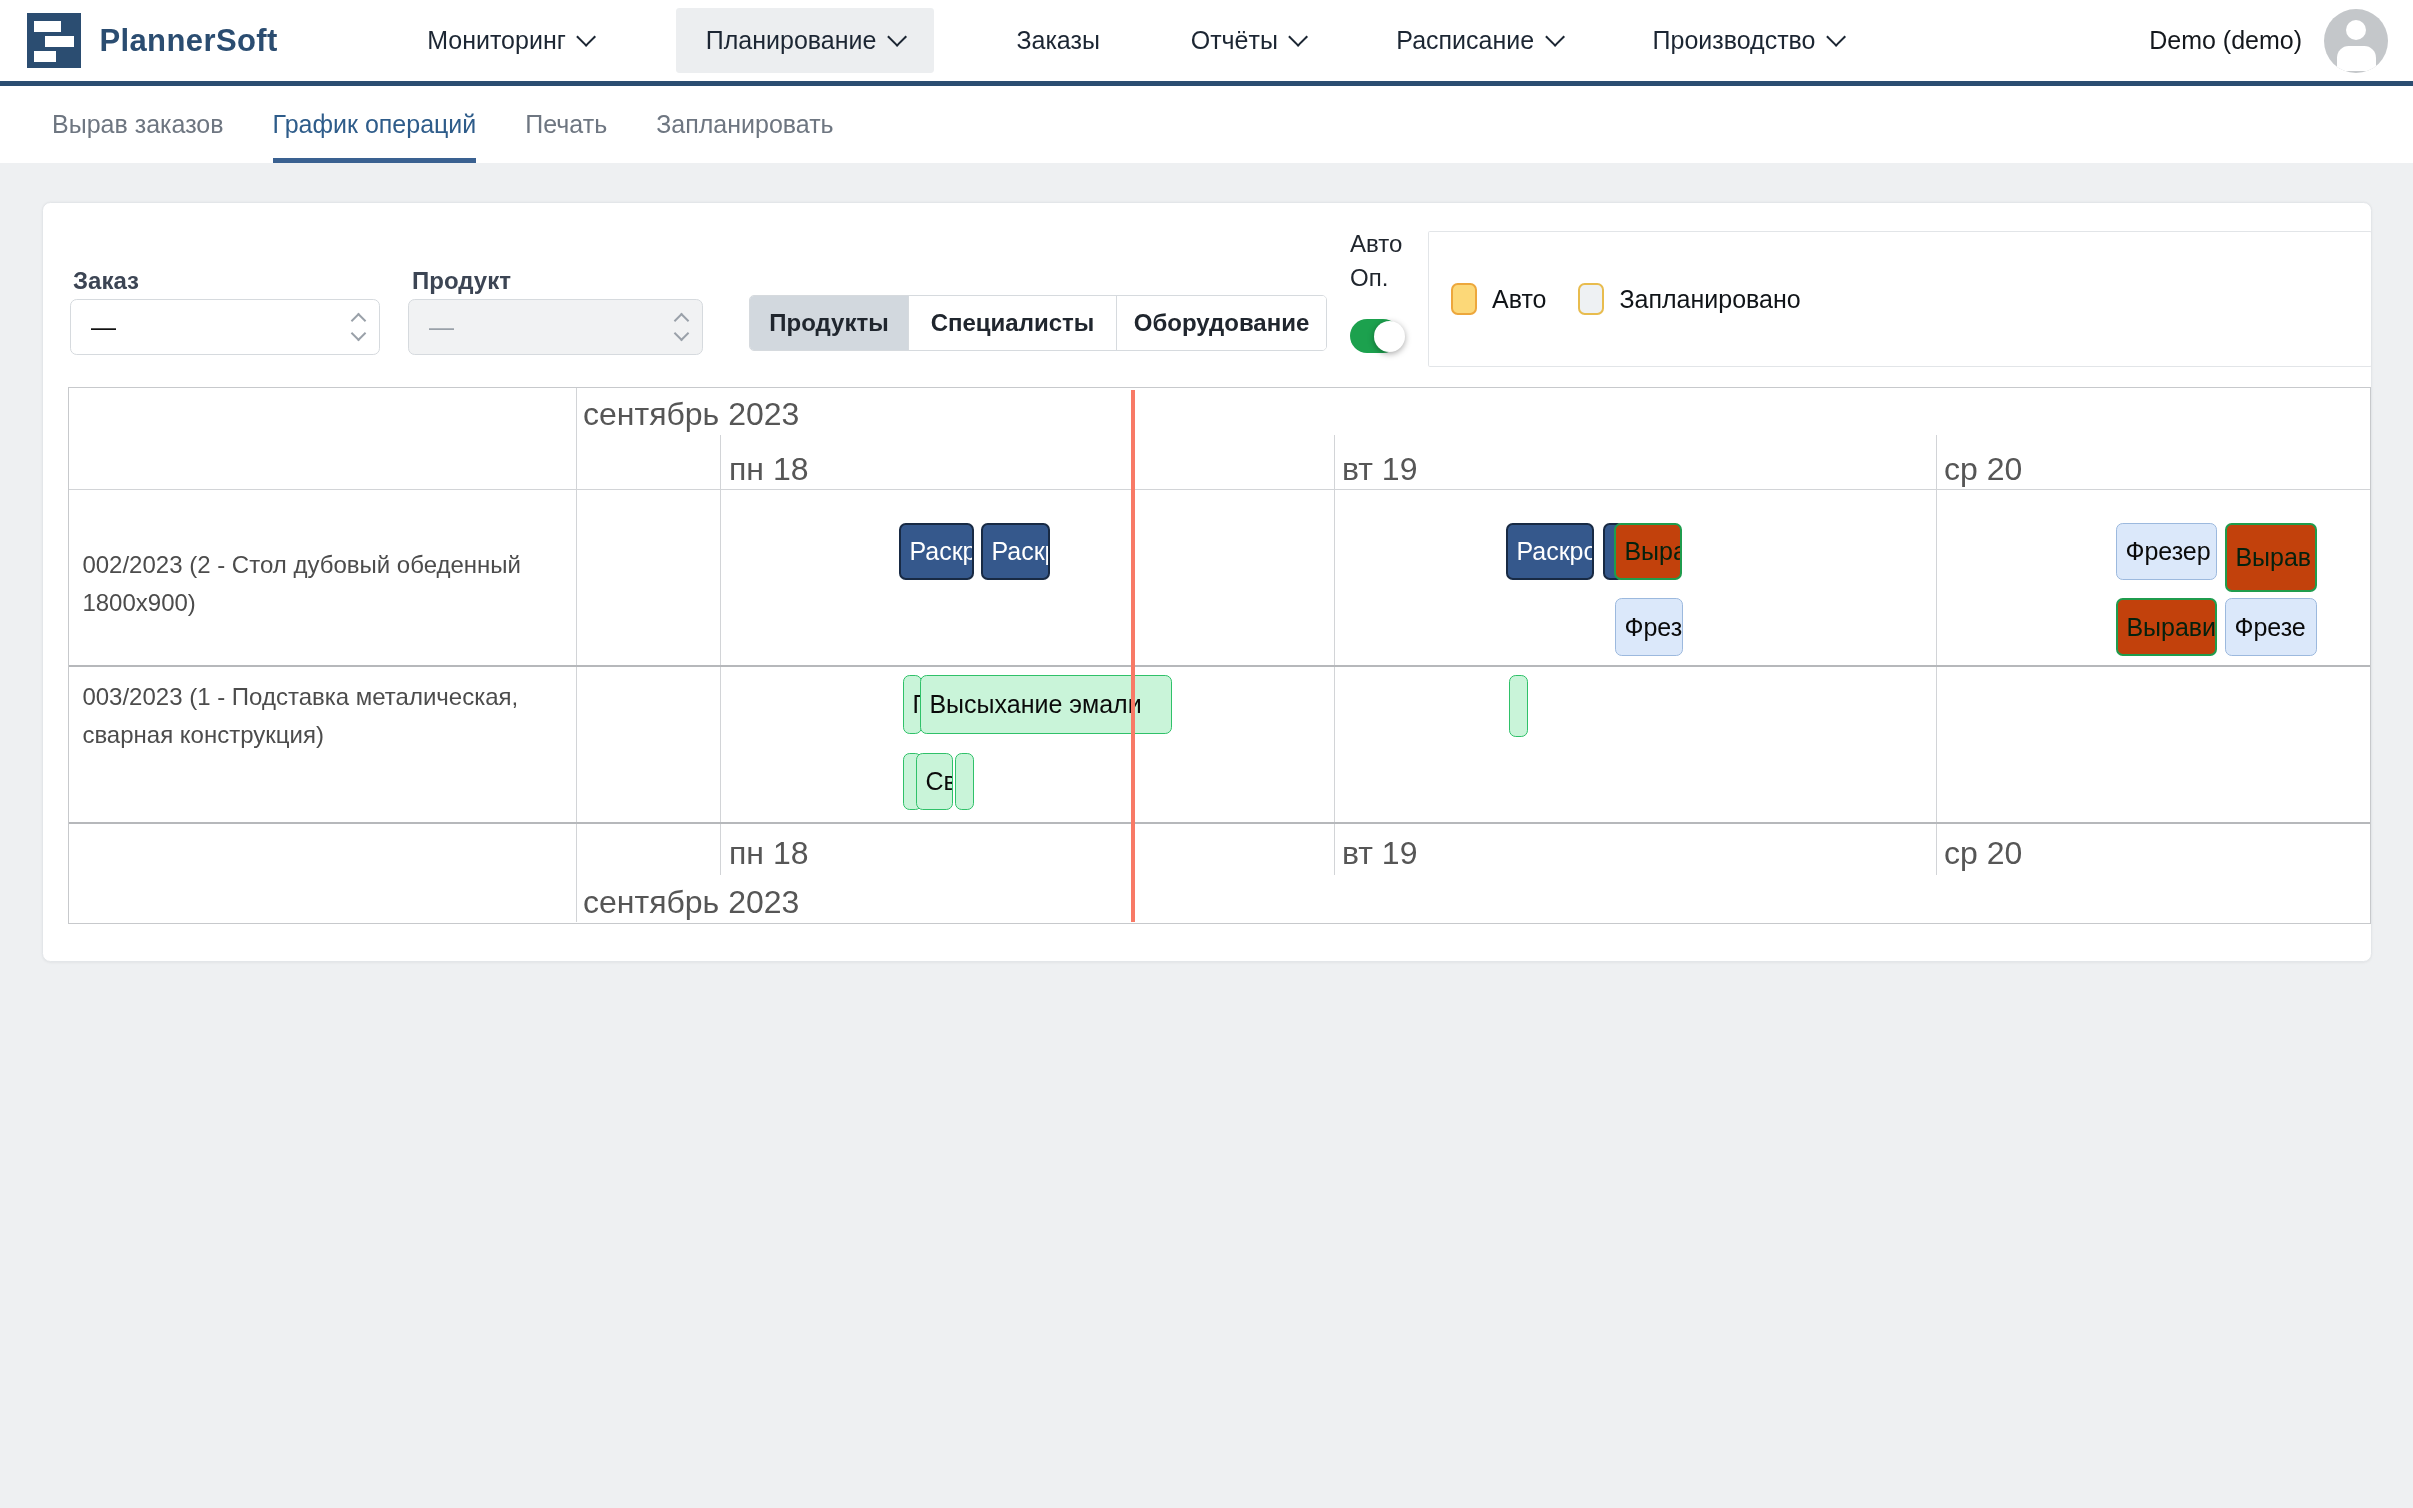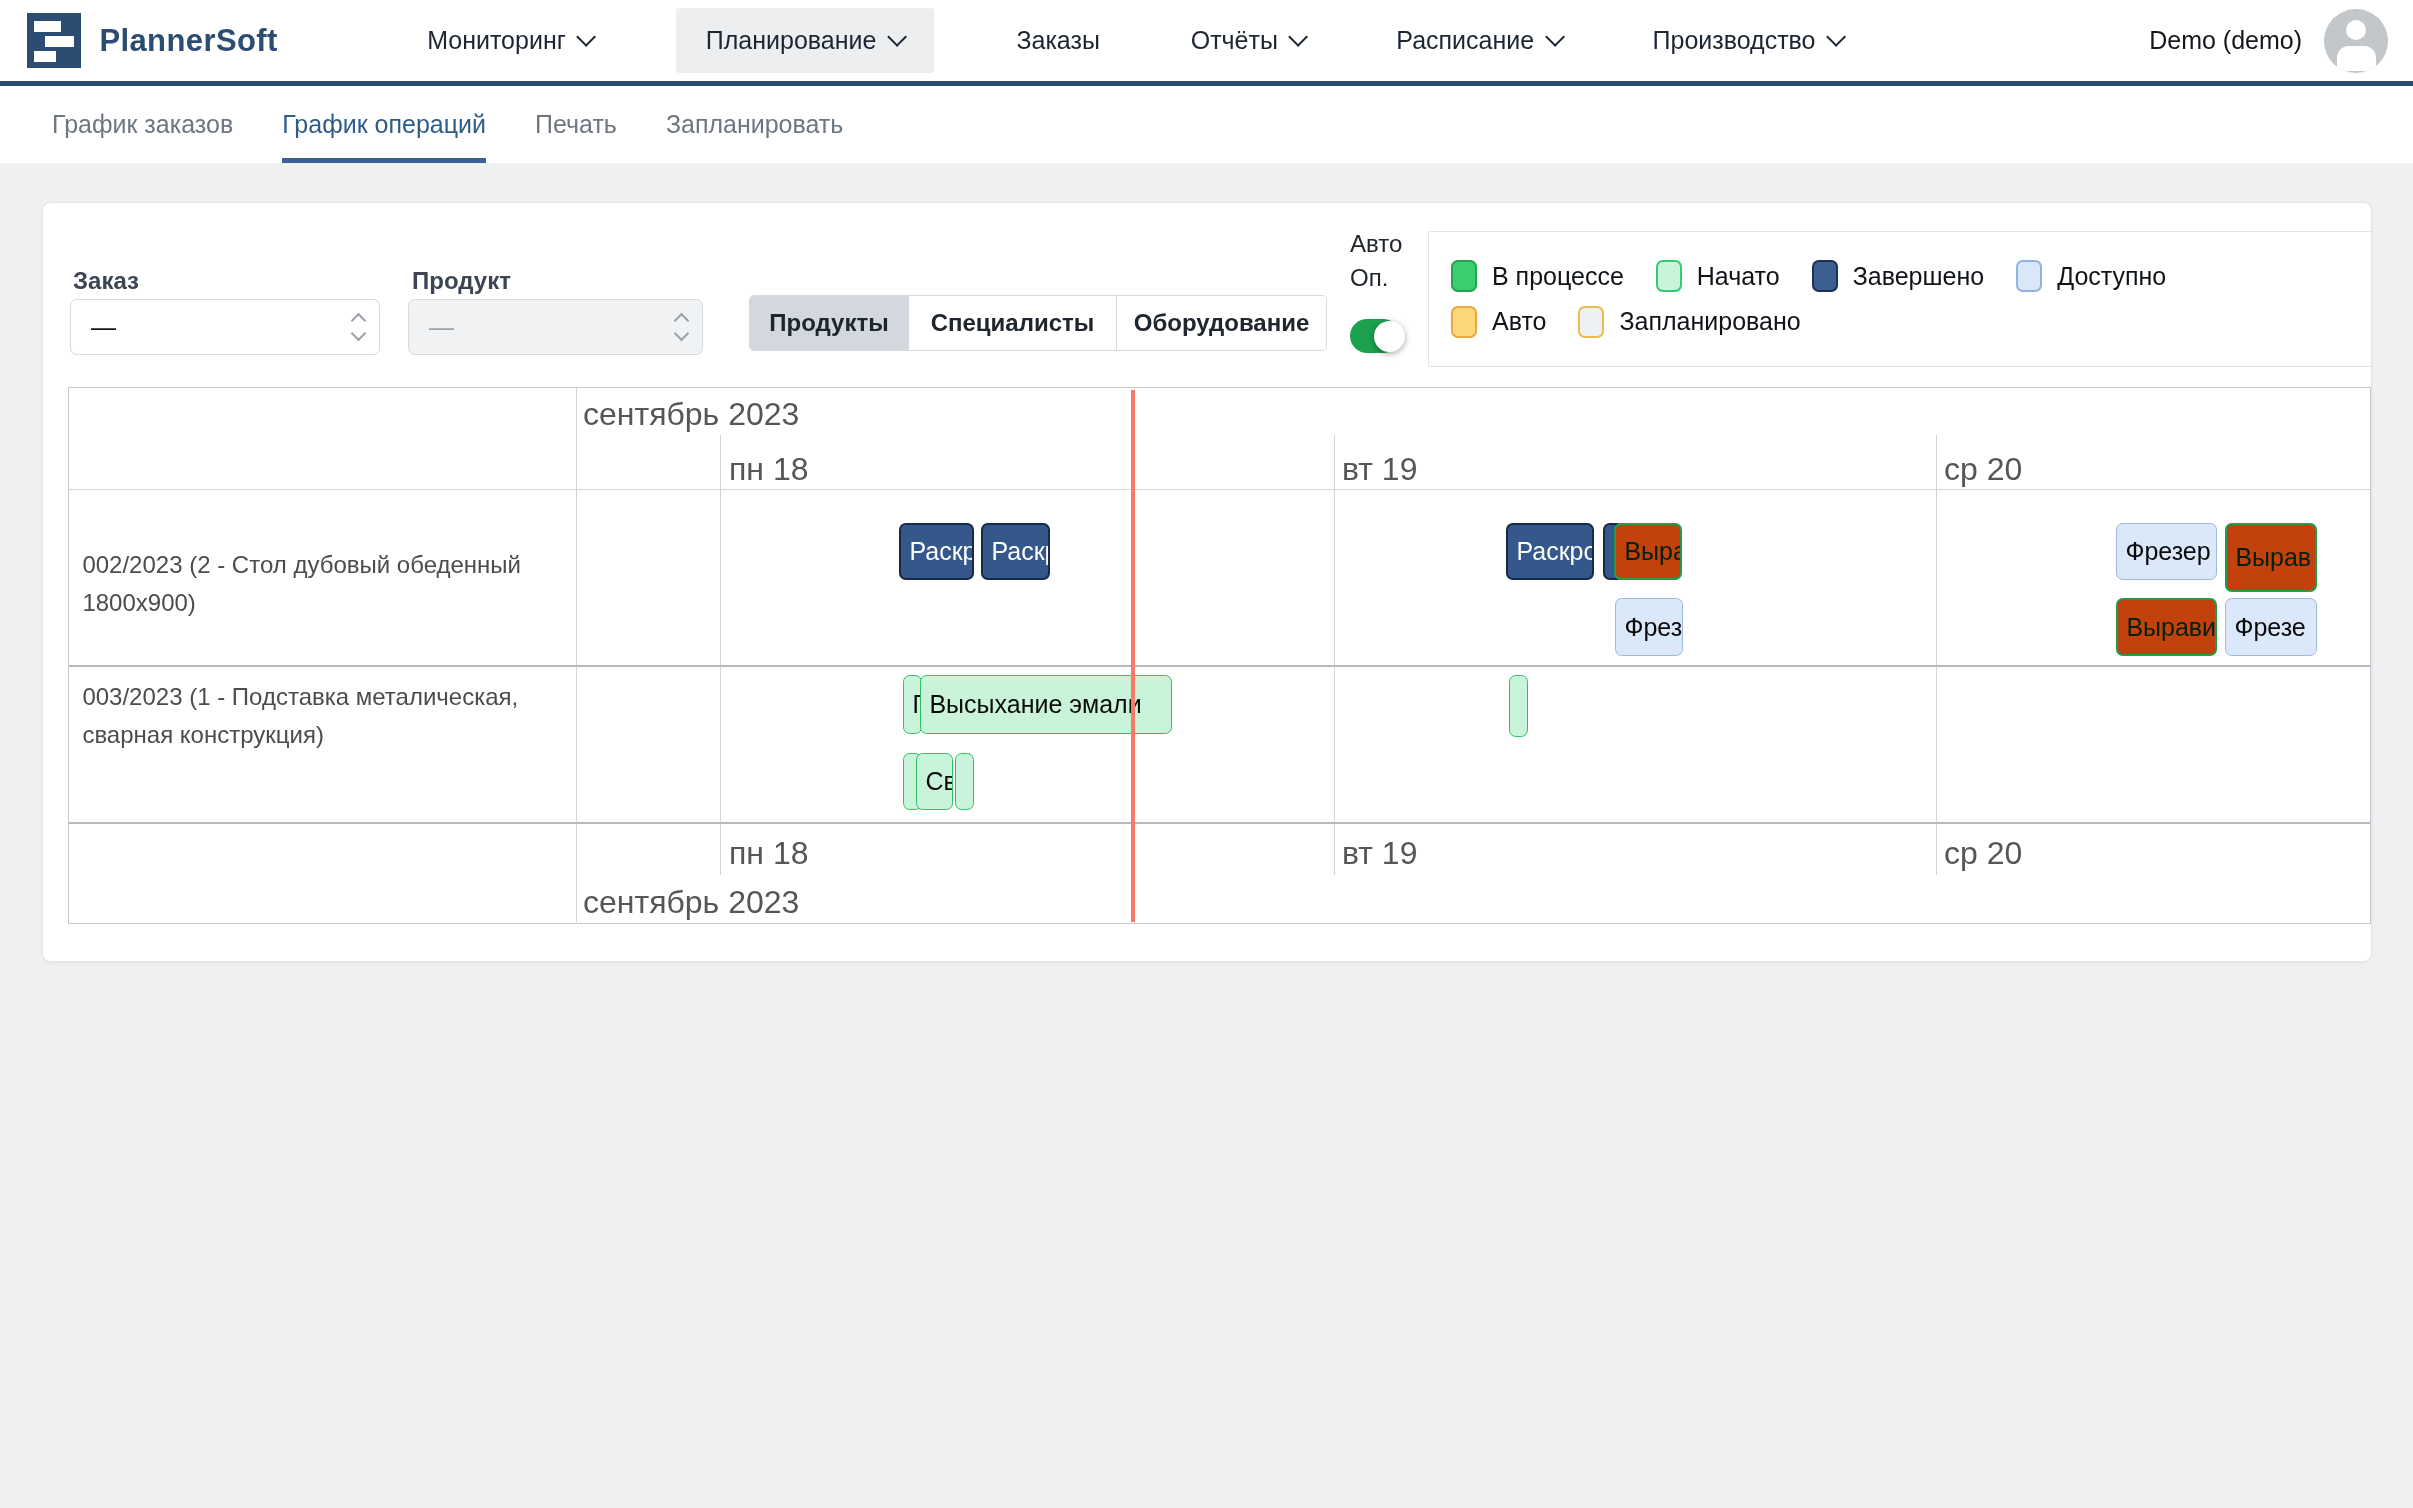--- a/index.html
+++ b/index.html
@@ -122,21 +122,21 @@
   <div class="user">
     <span class="user-name">Demo (demo)</span>
     <div class="avatar">
       <span class="head"></span>
       <span class="torso"></span>
     </div>
   </div>
 </header>
 
 <div class="subnav">
-    <div class="tab">График заказов</div>
+    <div class="tab">Вырав заказов</div>
     <div class="tab active">График операций</div>
     <div class="tab">Печать</div>
     <div class="tab">Запланировать</div>
   </div>
 
 <main class="card">
 
   <div class="f-label" style="left:30px; top:64px;">Заказ</div>
   <div class="select" style="left:27px; top:96px; width:310px;">
     <span class="val">—</span>
@@ -163,38 +163,20 @@
 
   <div class="autoop" style="left:1307px; top:23.5px;">
     <div>Авто</div>
     <div>Оп.</div>
   </div>
   <div class="toggle" style="left:1307px; top:116px;">
     <span class="knob"></span>
   </div>
 
   <div class="legend" style="left:1385px; top:28px; width:944px; height:136px;">
-      <div class="lrow">
-        <div class="litem">
-          <div class="swatch sw-inprogress"></div>
-          <div>В процессе</div>
-        </div>
-        <div class="litem">
-          <div class="swatch sw-started"></div>
-          <div>Начато</div>
-        </div>
-        <div class="litem">
-          <div class="swatch sw-done"></div>
-          <div>Завершено</div>
-        </div>
-        <div class="litem">
-          <div class="swatch sw-available"></div>
-          <div>Доступно</div>
-        </div>
-      </div>
       <div class="lrow">
         <div class="litem">
           <div class="swatch sw-auto"></div>
           <div>Авто</div>
         </div>
         <div class="litem">
           <div class="swatch sw-planned"></div>
           <div>Запланировано</div>
         </div>
       </div>

